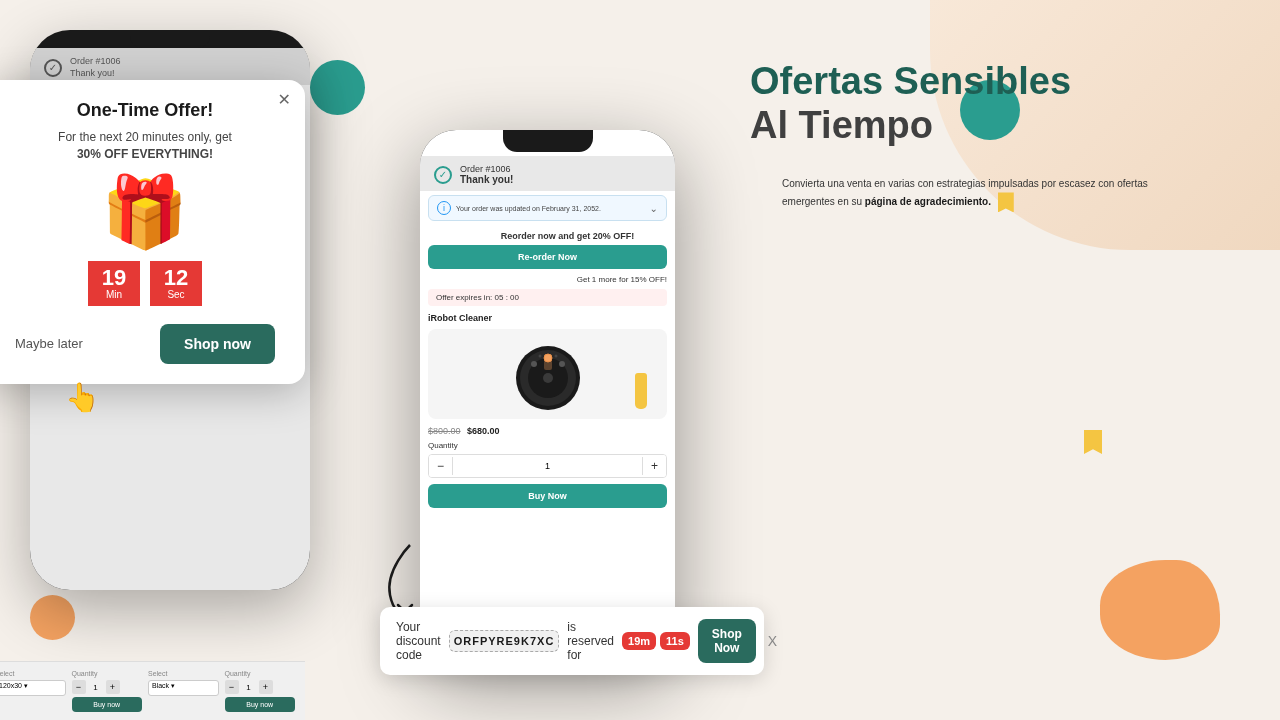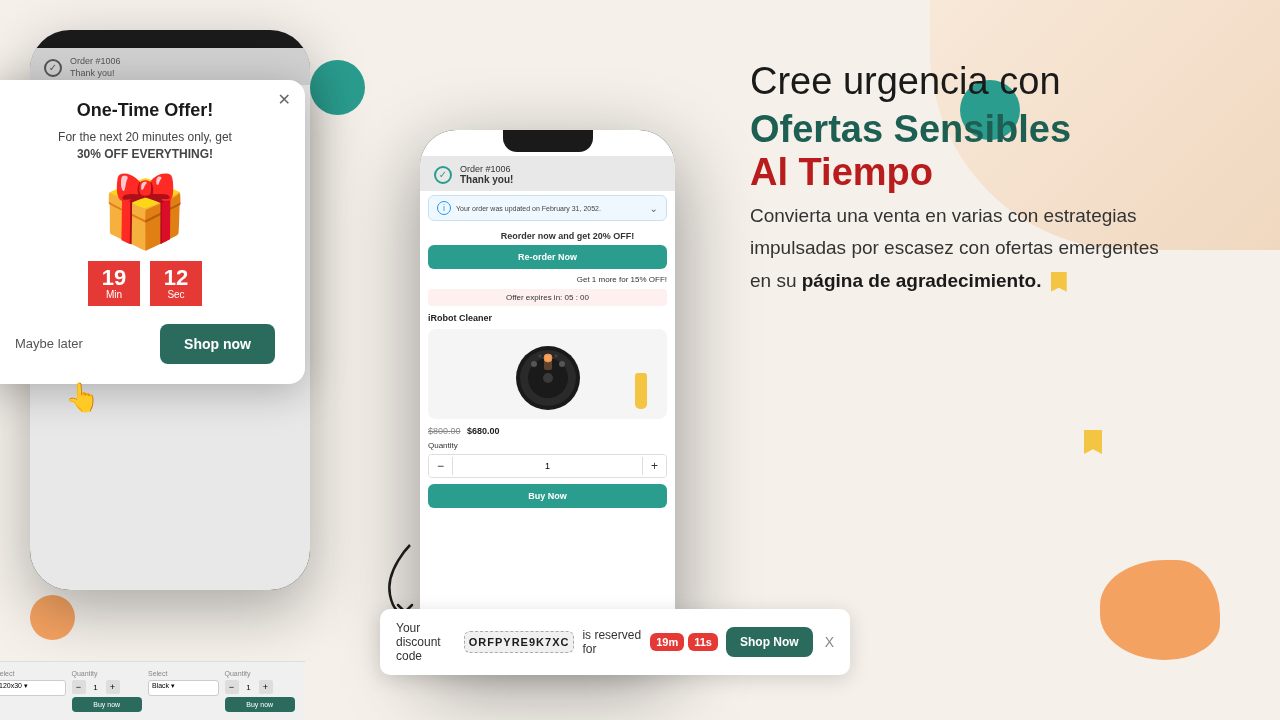--- a/index.html
+++ b/index.html
@@ -406,21 +406,21 @@
       font-size: 8px;
       color: #333;
       padding: 2px 8px;
     }
 
     .phone-2-offer-expires {
       background: #fff0f0;
       margin: 3px 8px;
       border-radius: 4px;
       padding: 4px 8px;
-      text-align: center;
+      text-align: left;
       font-size: 8px;
       color: #333;
     }
 
     .phone-2-product-title {
       font-size: 9px;
       font-weight: 600;
       padding: 4px 8px 2px;
       color: #222;
     }
@@ -507,21 +507,21 @@
       top: 540px;
       left: 370px;
       z-index: 6;
     }
 
     
     .discount-bar {
       position: absolute;
       bottom: 45px;
       left: 380px;
-      width: 470px;
+      width: 384px;
       background: white;
       border-radius: 10px;
       box-shadow: 0 4px 20px rgba(0,0,0,0.15);
       padding: 12px 16px;
       display: flex;
       align-items: center;
       gap: 8px;
       z-index: 10;
     }
     .discount-text {
@@ -578,29 +578,30 @@
     }
     .headline-main {
       font-size: 38px;
       font-weight: 800;
       color: #1e5f54;
       line-height: 1.15;
     }
     .headline-last {
       font-size: 38px;
       font-weight: 800;
-      color: #b91c1c;
+      color: #404040;
       line-height: 1.15;
-      margin-bottom: 5px;
+      margin-bottom: 28px;
     }
     .body-text {
-      font-size: 19px;
+      font-size: 10px;
       color: #333;
       line-height: 1.7;
       max-width: 420px;
+      margin-left: 32px;
     }
     .body-text strong {
       font-weight: 700;
       color: #1a1a1a;
     }
 
     
     .yellow-bookmark {
       display: inline-block;
       width: 16px; height: 20px;
@@ -788,21 +789,20 @@
         <span class="disc-timer-red">19m</span>
         <span class="disc-timer-red">11s</span>
       </div>
       <button class="shop-now-bar-btn">Shop Now</button>
       <span class="discount-close">X</span>
     </div>
 
   </div>
 
   <div class="text-section">
-    <div class="headline-top">Cree urgencia con</div>
     <div class="headline-main">Ofertas Sensibles</div>
     <div class="headline-last">Al Tiempo</div>
     <p class="body-text">
       <span>Convierta una venta en varias con estrategias impulsadas por escasez con ofertas emergentes en su </span><strong>página de agradecimiento.</strong>
       <span class="yellow-bookmark"></span>
     </p>
   </div>
 
 </div>
 

